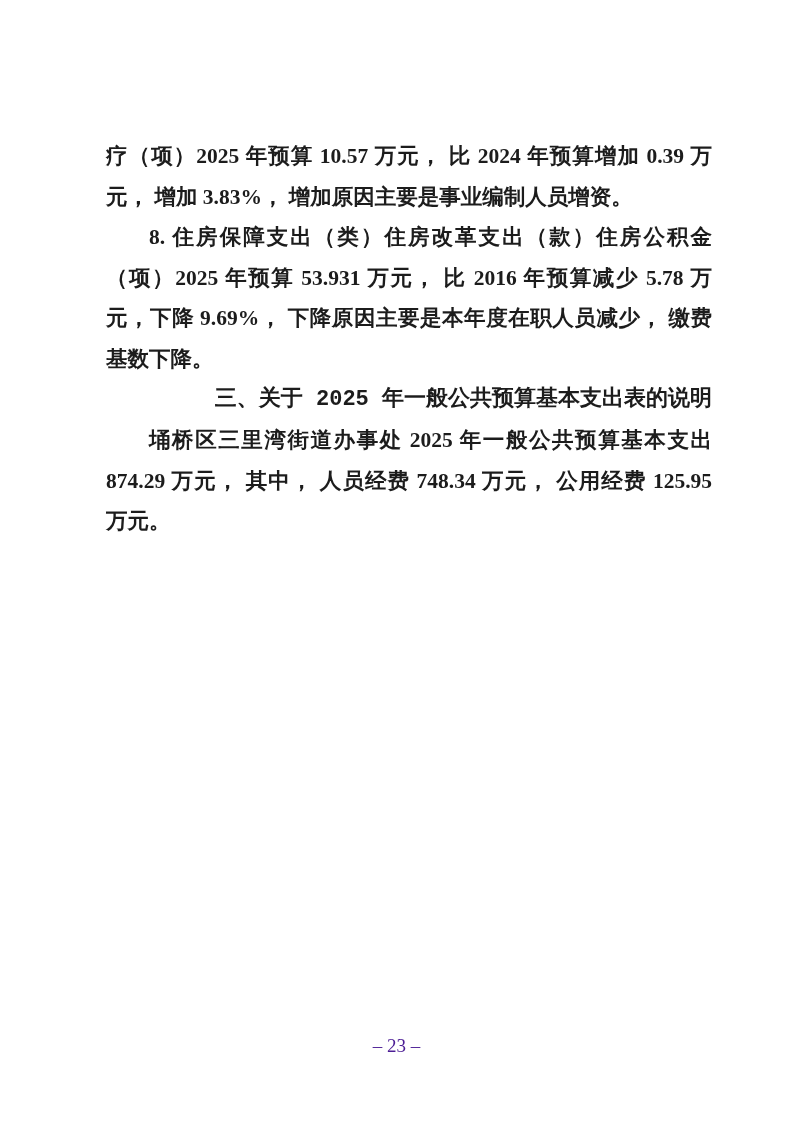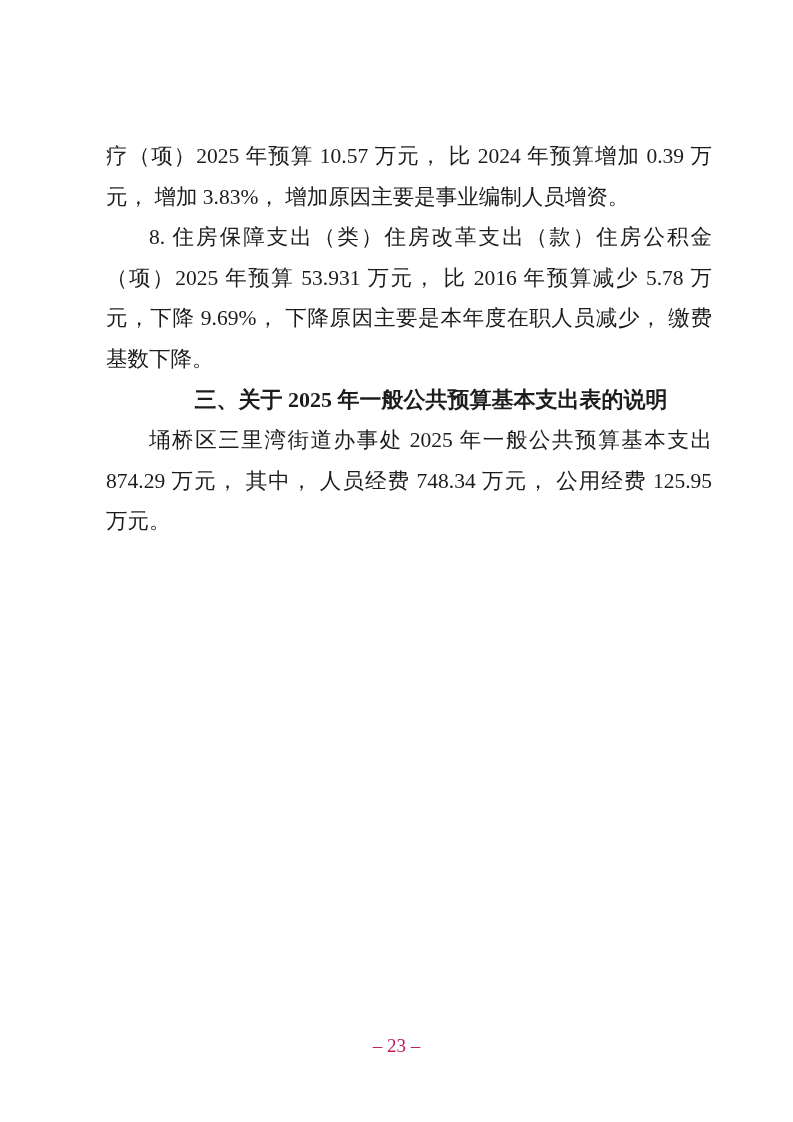--- a/index.html
+++ b/index.html
@@ -24,41 +24,41 @@
     font-size: 21.5px;
     line-height: 40.6px;
     text-align: justify;
   }
   .doc-body p,
   .doc-body h2 {
     margin: 0;
     padding: 0;
   }
   .body-para {
-    font-weight: normal;
+    font-weight: bold;
   }
   .indent {
     text-indent: 2em;
   }
   .heading {
-    font-family: Liberation Serif, serif;
+    font-family: Liberation Mono, monospace;
     font-size: 22px;
     font-weight: bold;
     line-height: 40.6px;
-    text-align: center;
+    text-align: right;
   }
   .footer {
     position: absolute;
     left: 0;
     right: 0;
     top: 1032px;
     text-align: center;
     font-size: 19px;
     line-height: 28px;
-    color: #be185d;
+    color: #4c1d95;
   }
 </style>
 </head>
 <body>
 
 <div class="page">
   <div class="doc-body">
       <p class="body-para">疗（项）2025 年预算 10.57 万元， 比 2024 年预算增加 0.39 万元， 增加 3.83%， 增加原因主要是事业编制人员增资。</p>
       <p class="body-para indent">8. 住房保障支出（类）住房改革支出（款）住房公积金（项）2025 年预算 53.931 万元， 比 2016 年预算减少 5.78 万元，下降 9.69%， 下降原因主要是本年度在职人员减少， 缴费基数下降。</p>
       <h2 class="heading indent">三、关于 2025 年一般公共预算基本支出表的说明</h2>

